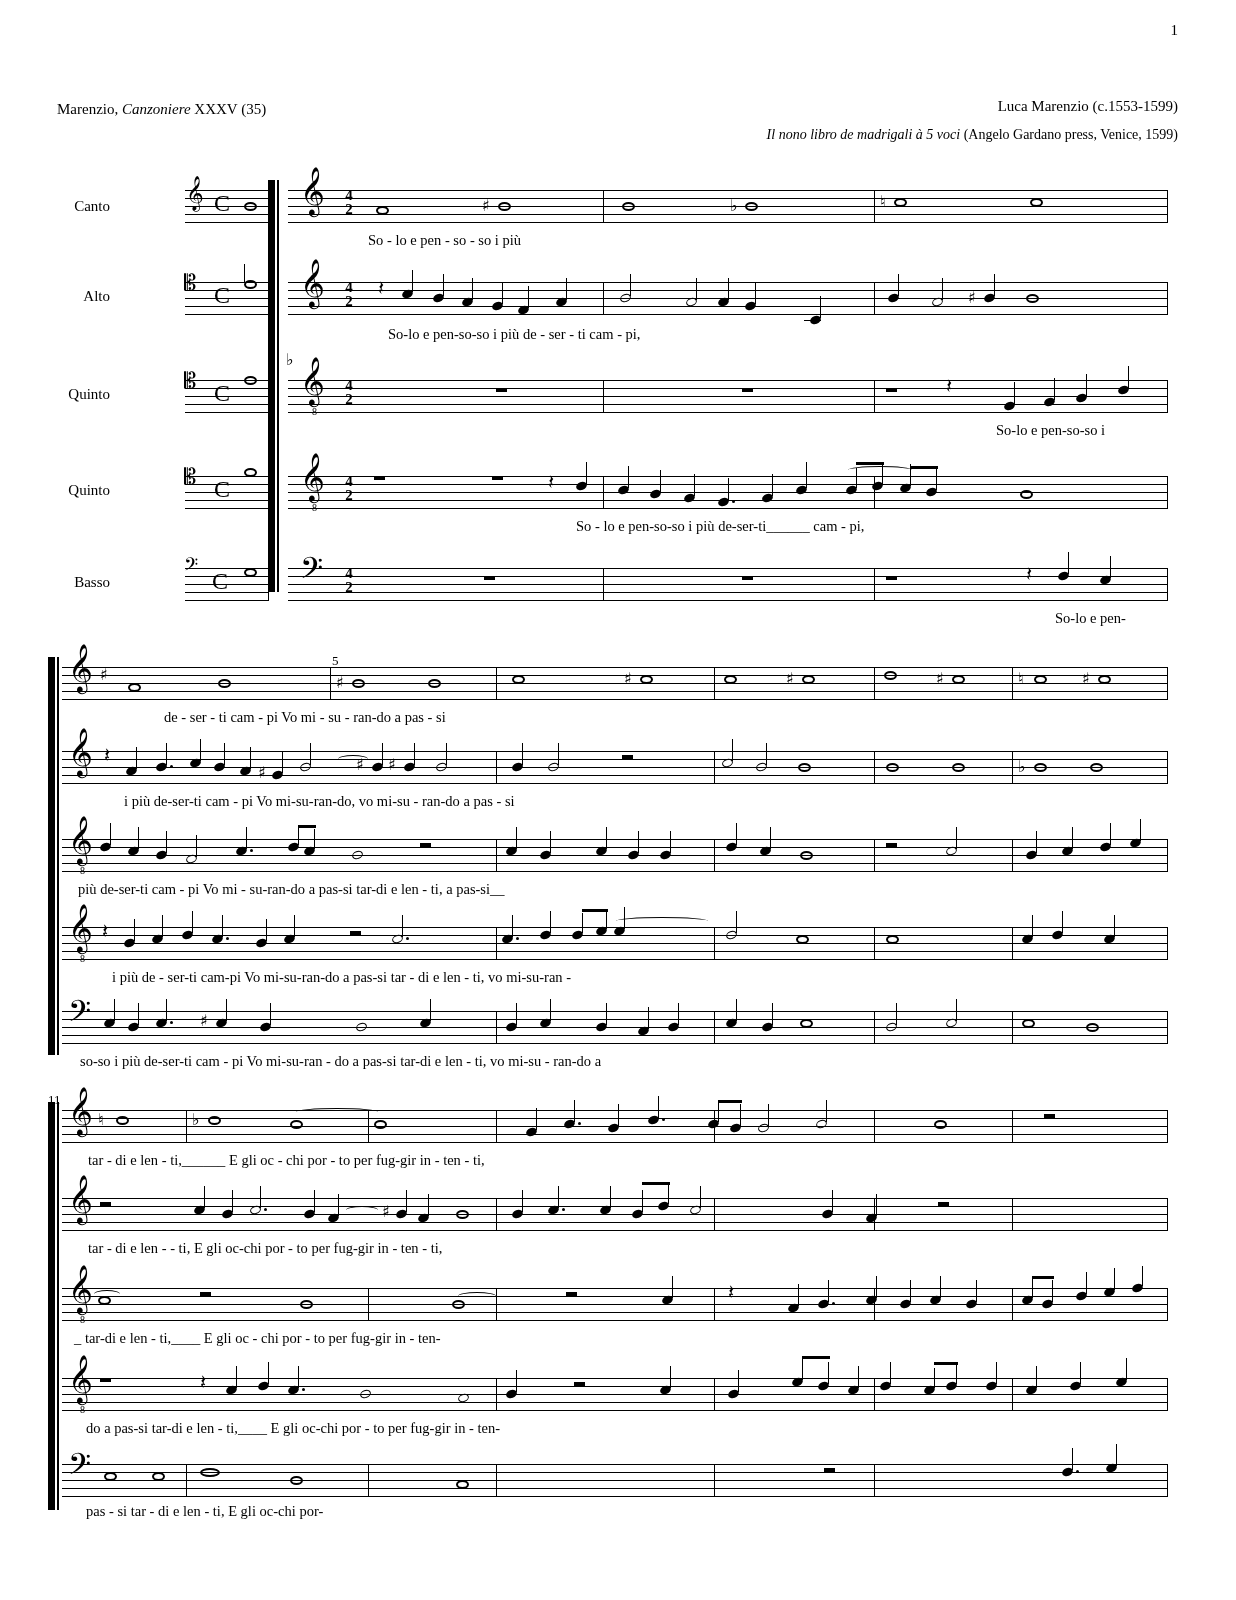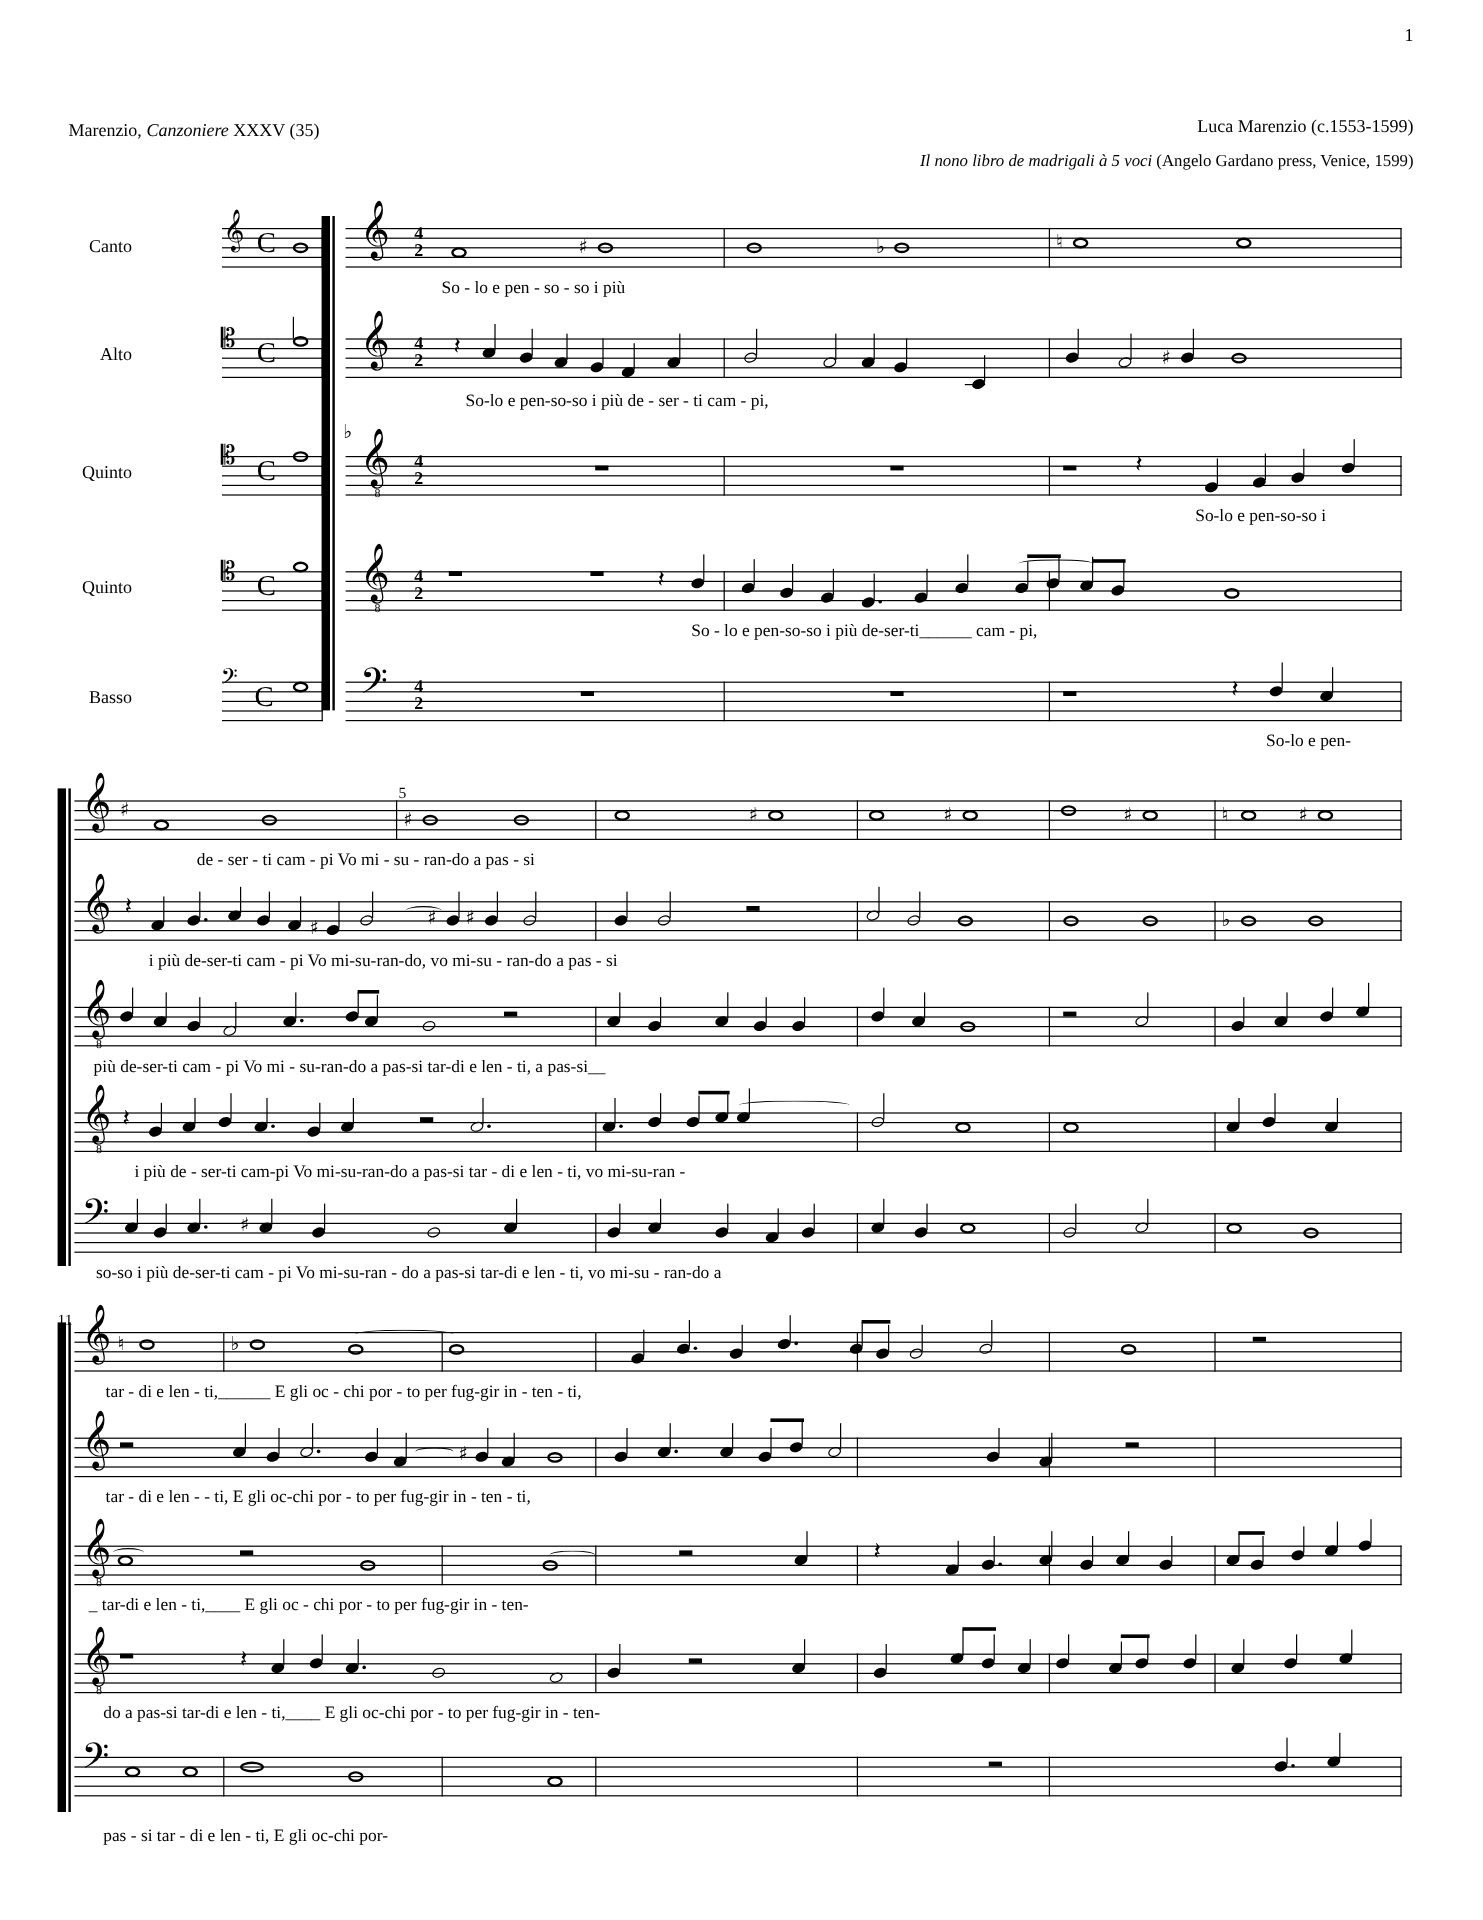--- a/index.html
+++ b/index.html
@@ -1037,18 +1037,18 @@
       <div class="barline" style="left:714px; top:14px;"></div>
       <div class="rest-h" style="left:824px; top:18px;"></div>
       <div class="barline" style="left:874px; top:14px;"></div>
       <div class="nh" style="left:1062px; top:18px;"></div>
       <div class="stem" style="left:1072px; top:-2px; height:22px;"></div>
       <div class="dot" style="left:1076px; top:20px;"></div>
       <div class="nh" style="left:1106px; top:14px;"></div>
       <div class="stem" style="left:1116px; top:-6px; height:22px;"></div>
       <div class="barline" style="left:1167px; top:14px;"></div>
 
-      <div class="lyric" style="left:86px; top:72px;">pas - si tar - di e len - ti, E gli oc-chi por-</div>
+      <div class="lyric" style="left:86px; top:53px;">pas - si tar - di e len - ti, E gli oc-chi por-</div>
     </div>
   </div>
 
 
 </div>
 
 </body></html>

